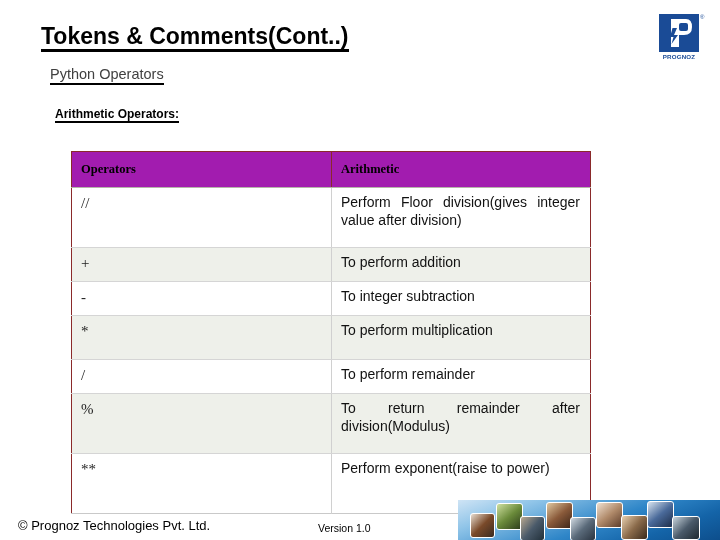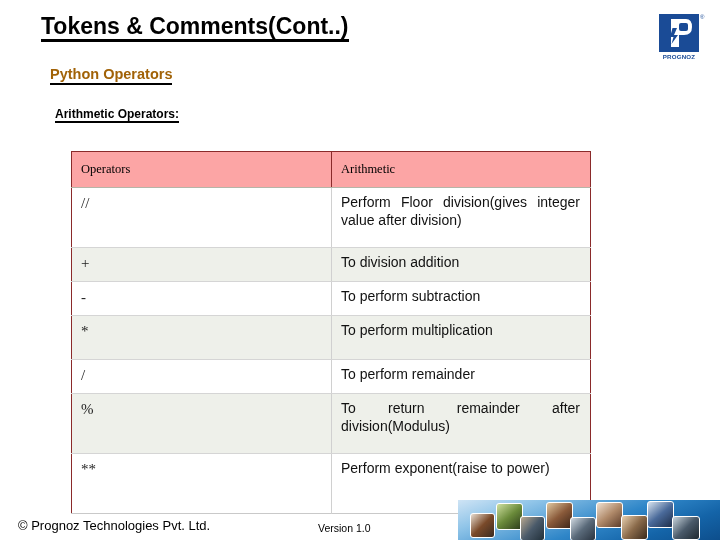--- a/index.html
+++ b/index.html
@@ -12,39 +12,39 @@
     background: #ffffff;
     font-family: "Liberation Sans", sans-serif;
     overflow: hidden;
     position: relative;
   }
 
   
   .slide-title {
     position: absolute;
     left: 41px;
-    top: 14px;
+    top: 24px;
     font-size: 23px;
     font-weight: bold;
     color: #000000;
     letter-spacing: 0px;
     border-bottom: 3px solid #000000;
     padding-bottom: 1px;
     line-height: 1.05;
     white-space: nowrap;
   }
 
   
   .sub-heading-1 {
     position: absolute;
     left: 50px;
     top: 67px;
     font-size: 14.5px;
-    font-weight: bold;
-    color: #a16207;
+    font-weight: normal;
+    color: #404040;
     border-bottom: 2px solid #000000;
     padding-bottom: 0px;
     line-height: 1.1;
     white-space: nowrap;
   }
   .sub-heading-2 {
     position: absolute;
     left: 55px;
     top: 108px;
     font-size: 12px;
@@ -110,24 +110,24 @@
     table-layout: fixed;
     border-top: 1.5px solid #8a2a2a;
     border-left: 1.5px solid #8a2a2a;
     border-right: 1.5px solid #8a2a2a;
     border-bottom: 1px solid #c9c9c9;
   }
   .op-table col.c1 { width: 260px; }
   .op-table col.c2 { width: 259px; }
 
   .op-table th {
-    background: #fca5a5;
+    background: #a21caf;
     color: #000000;
     font-family: "Liberation Serif", serif;
-    font-weight: normal;
+    font-weight: bold;
     font-size: 12.5px;
     text-align: left;
     padding: 6px 9px 7px 9px;
     vertical-align: middle;
     height: 22px;
     border-bottom: 1px solid #b5b5a8;
   }
   .op-table th.th-desc {
     border-left: 1.5px solid #8a2a2a;
   }
@@ -228,25 +228,25 @@
       <th class="th-desc">Arithmetic</th>
     </tr>
   </thead>
   <tbody>
     <tr class="plain tall">
       <td class="c-op">//</td>
       <td class="c-desc">Perform Floor division(gives integer value after division)</td>
     </tr>
     <tr class="alt short">
       <td class="c-op">+</td>
-      <td class="c-desc">To division addition</td>
+      <td class="c-desc">To perform addition</td>
     </tr>
     <tr class="plain short">
       <td class="c-op">-</td>
-      <td class="c-desc">To perform subtraction</td>
+      <td class="c-desc">To integer subtraction</td>
     </tr>
     <tr class="alt med">
       <td class="c-op">*</td>
       <td class="c-desc">To perform multiplication</td>
     </tr>
     <tr class="plain short">
       <td class="c-op">/</td>
       <td class="c-desc">To perform remainder</td>
     </tr>
     <tr class="alt tall">

